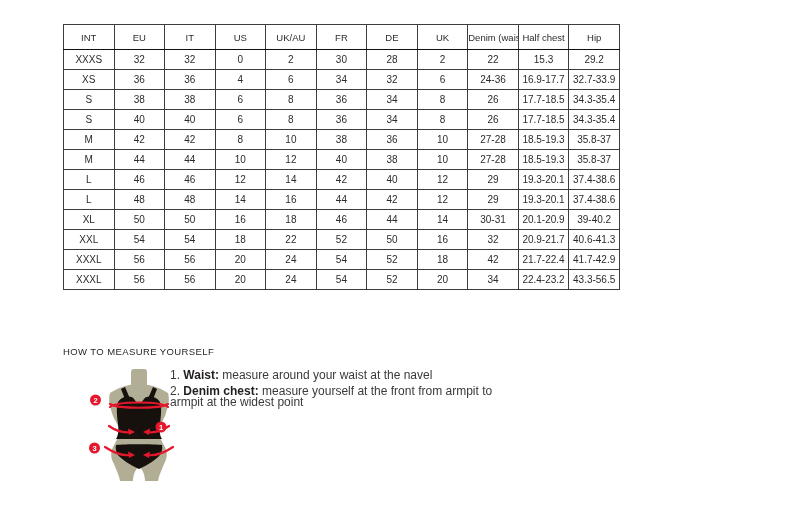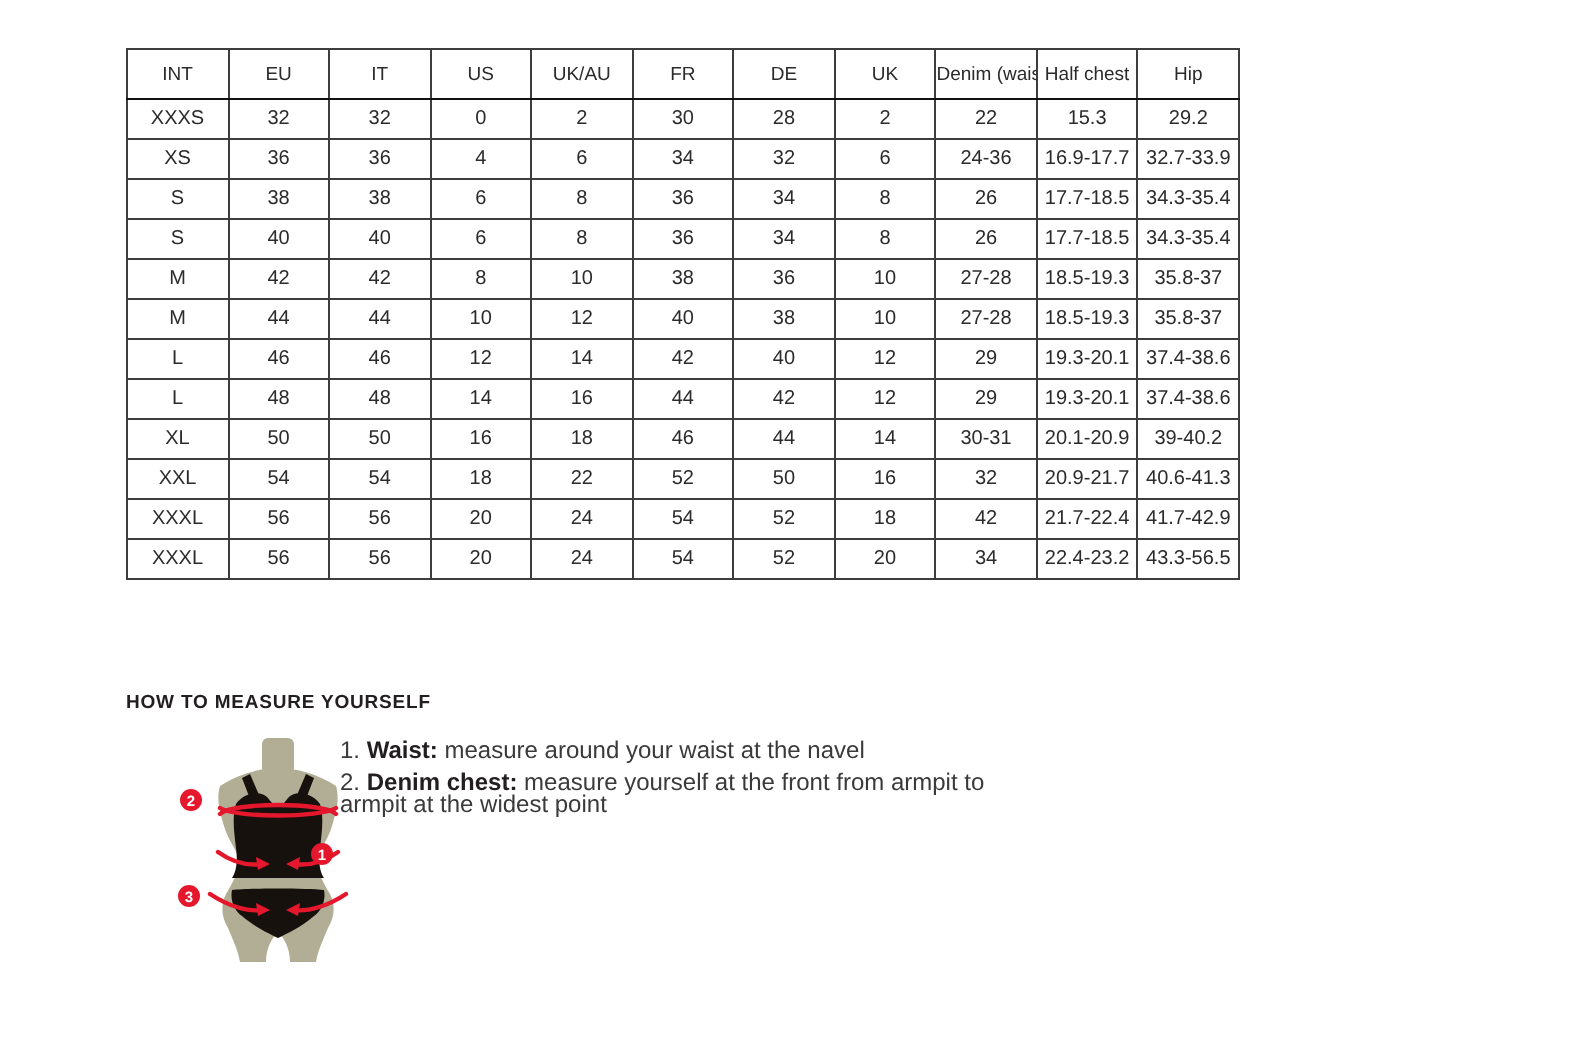--- a/index.html
+++ b/index.html
@@ -22,21 +22,21 @@
     text-align: center; vertical-align: middle;
     font-weight: 400; color: #2b2b2b;
     white-space: nowrap; overflow: hidden;
   }
   table.size-table th { height: 25px; font-size: 9.5px; border-bottom-color: #111; }
   table.size-table td { height: 20px; font-size: 10px; }
 
   
   .guide-heading {
     position: absolute; left: 63px; top: 346px;
-    font-size: 9.5px; font-weight: 700; letter-spacing: 0.4px;
+    font-size: 9.5px; font-weight: 400; letter-spacing: 0.4px;
     color: #231f20;
   }
   .figure-wrap { position: absolute; left: 86px; top: 368px; width: 100px; height: 118px; }
   ol.steps {
     position: absolute; left: 170px; top: 370px; width: 340px;
     list-style: none;
   }
   ol.steps li {
     font-size: 12px; line-height: 11px; margin-bottom: 5px; color: #3a3a3a;
   }

